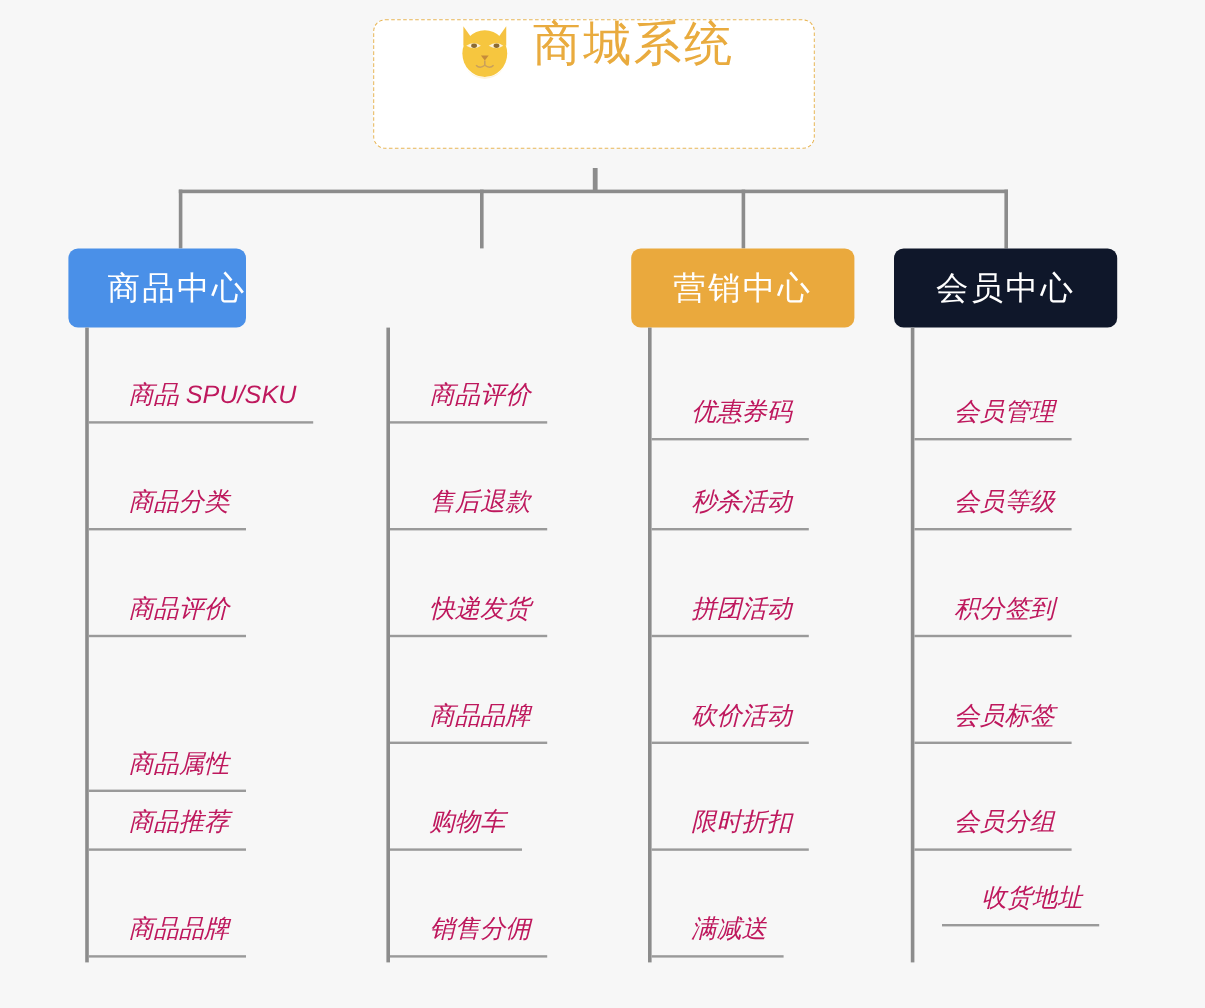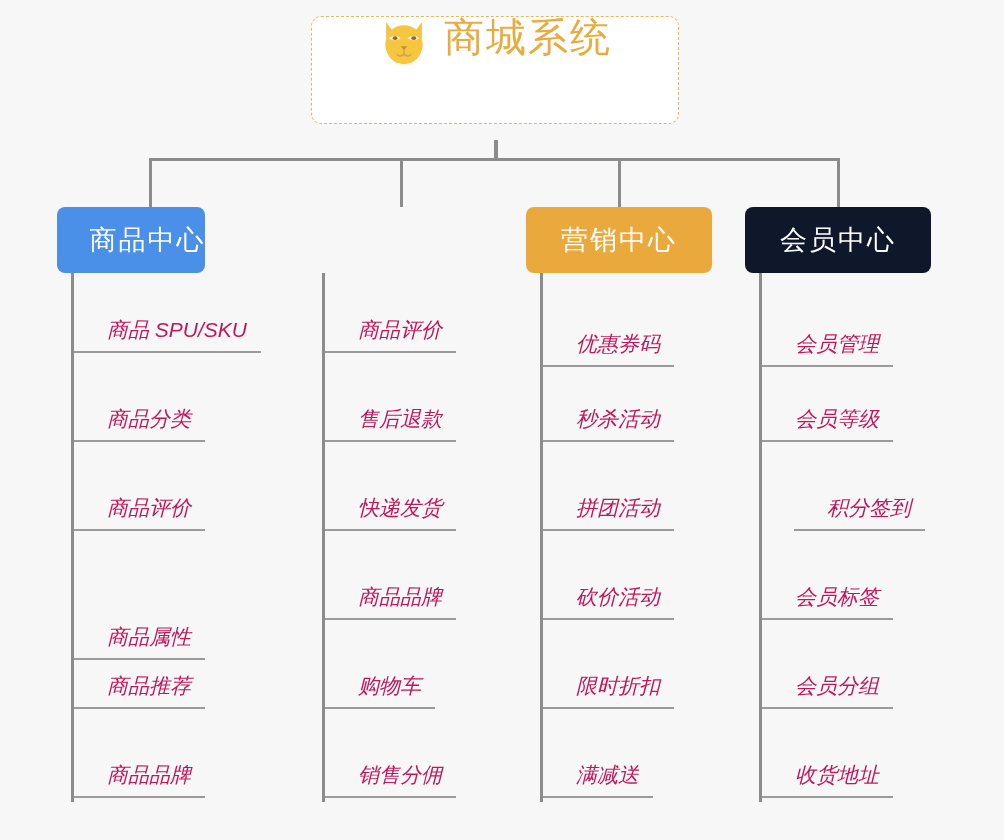--- a/index.html
+++ b/index.html
@@ -173,19 +173,19 @@
     <div class="leaf" style="top:224px;"><span class="leaf-text">拼团活动</span></div>
     <div class="leaf" style="top:313px;"><span class="leaf-text">砍价活动</span></div>
     <div class="leaf" style="top:402px;"><span class="leaf-text">限时折扣</span></div>
     <div class="leaf" style="top:491px;"><span class="leaf-text">满减送</span></div>
   </div>
 
   <div class="branch" style="left:759px;">
     <div class="branch-spine" style="height: 529px; background: rgb(140, 140, 140);"></div>
     <div class="leaf" style="top:60px;"><span class="leaf-text">会员管理</span></div>
     <div class="leaf" style="top:135px;"><span class="leaf-text">会员等级</span></div>
-    <div class="leaf" style="top:224px;margin-left:32px;"><span class="leaf-text">积分签到</span></div>
+    <div class="leaf" style="top:224px;"><span class="leaf-text">积分签到</span></div>
     <div class="leaf" style="top:313px;"><span class="leaf-text">会员标签</span></div>
     <div class="leaf" style="top:402px;"><span class="leaf-text">会员分组</span></div>
-    <div class="leaf" style="top:491px;"><span class="leaf-text">收货地址</span></div>
+    <div class="leaf" style="top:465px;padding-left:23px;"><span class="leaf-text">收货地址</span></div>
   </div>
 
 </div>
 
 </body></html>

